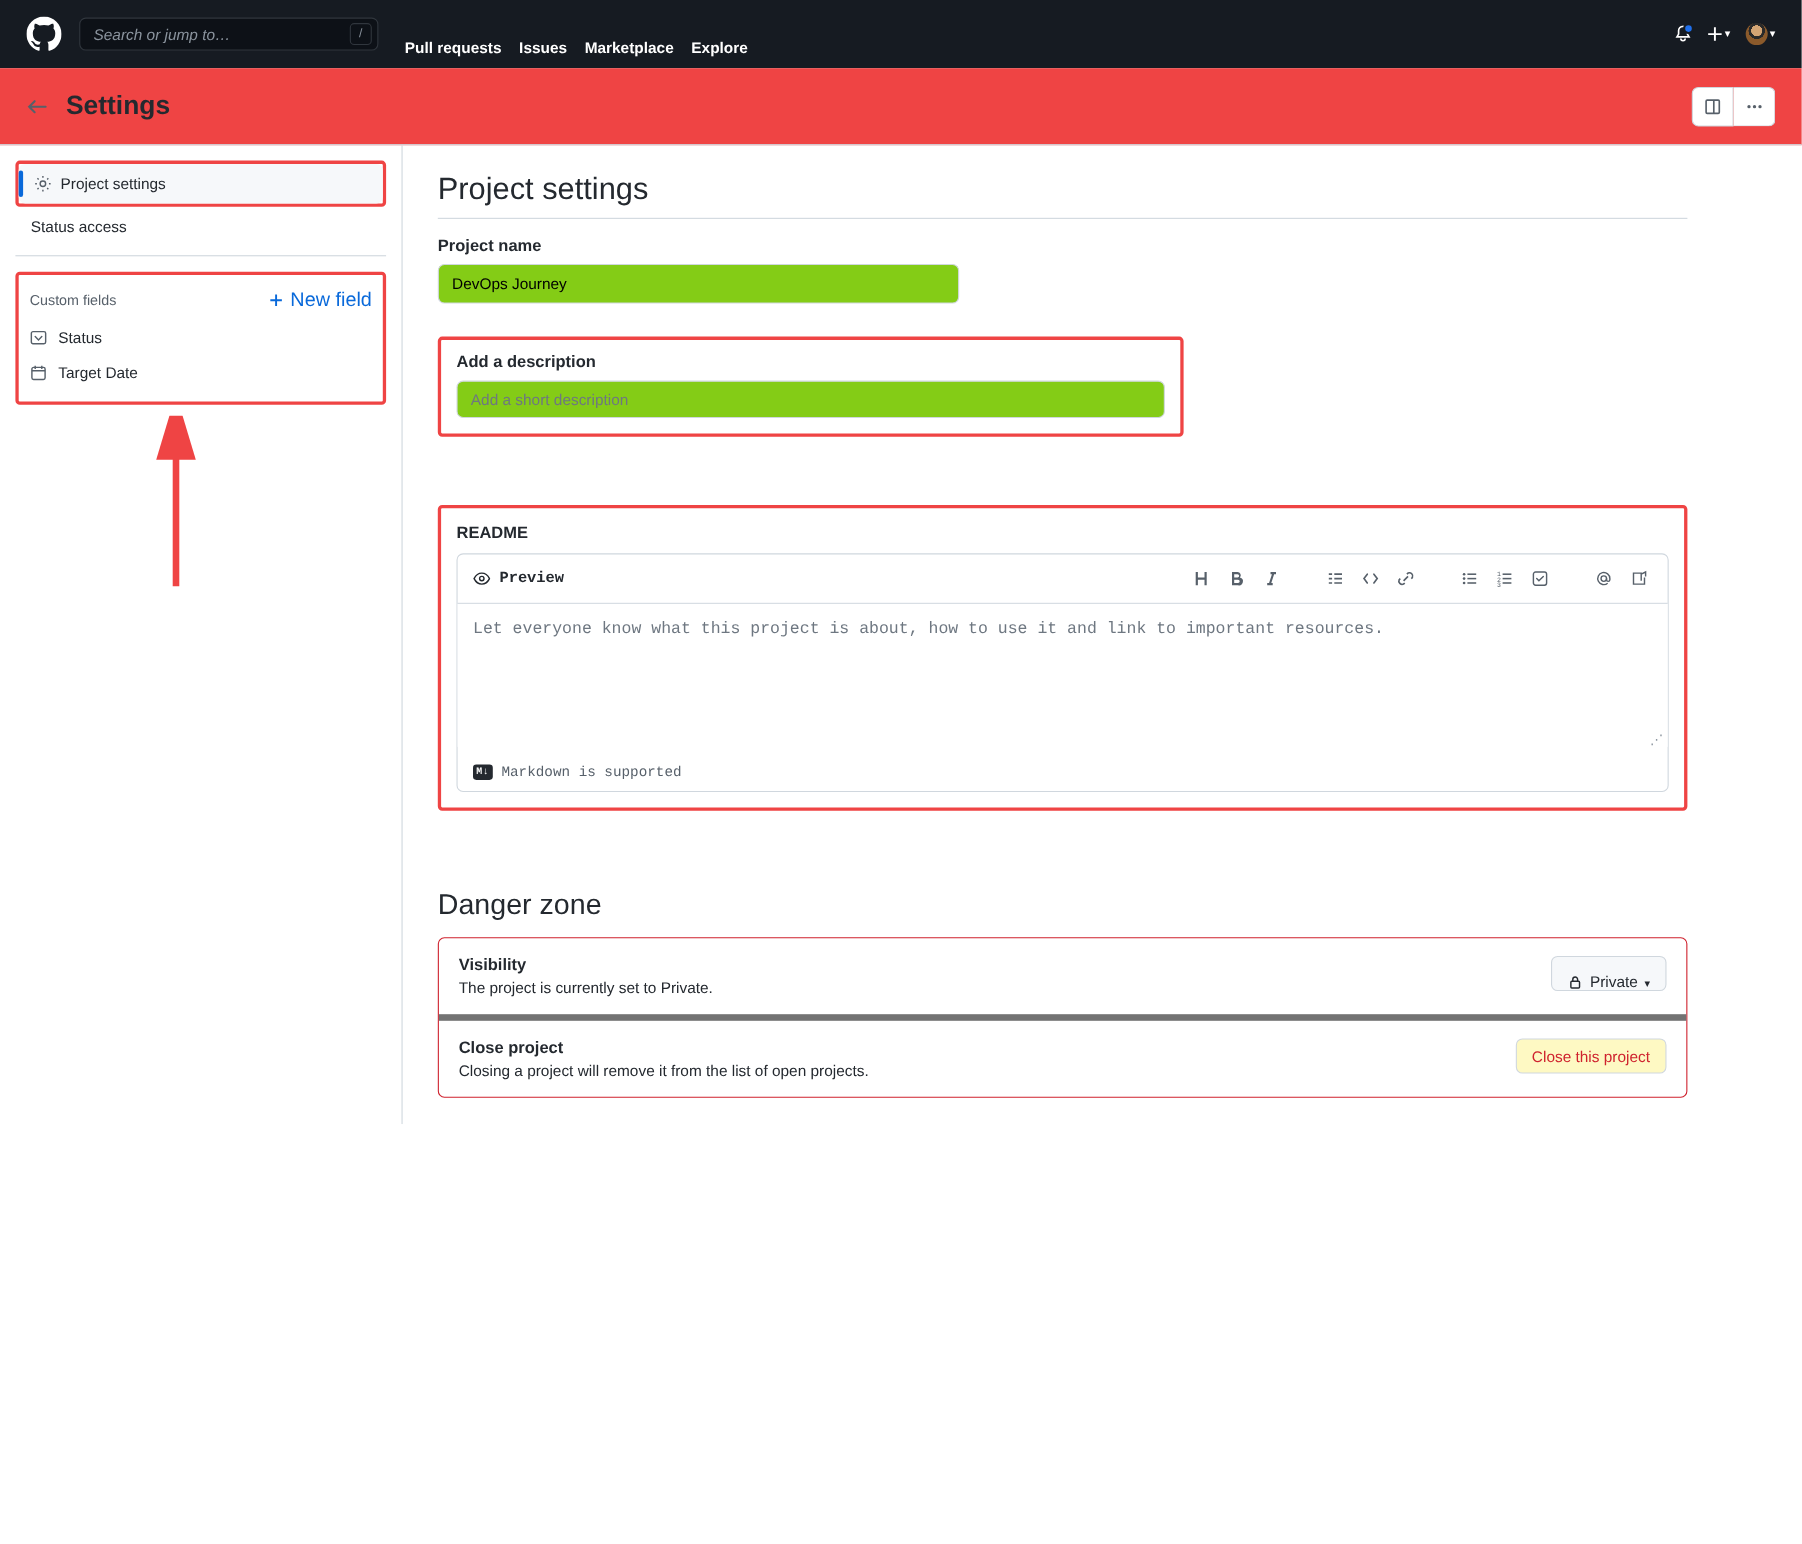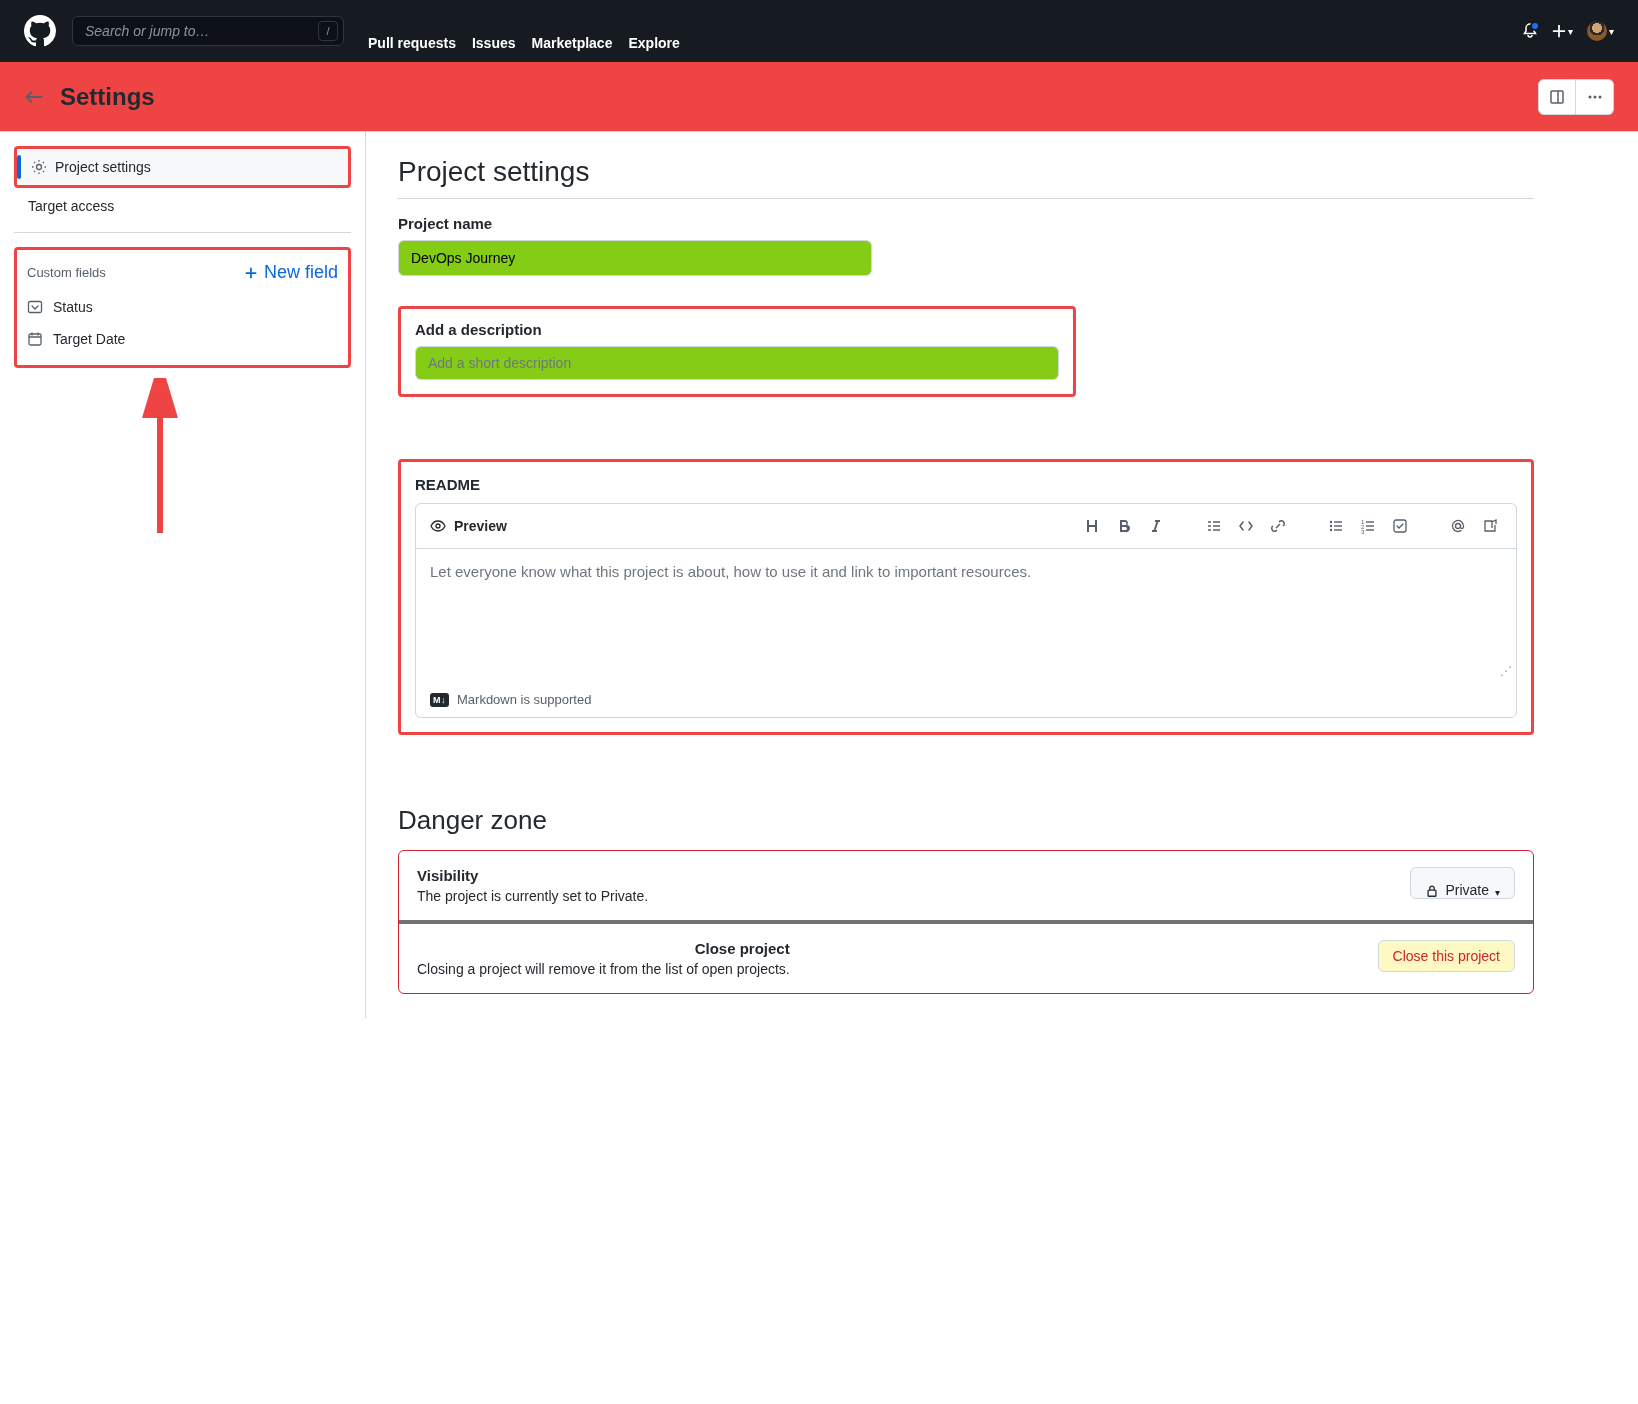--- a/index.html
+++ b/index.html
@@ -58,38 +58,38 @@
 .main h2 { font-size: 28px; font-weight: 400; margin-bottom: 10px; }
 .main .hr { border-bottom: 1px solid #d0d7de; margin-bottom: 16px; }
 .form-label { font-weight: 600; font-size: 15px; margin-bottom: 8px; display: block; }
 .text-input { width: 474px; height: 36px; border: 1px solid #d0d7de; border-radius: 6px; padding: 0 12px; font-size: 14px; background: #84cc16; }
 .text-input::placeholder { color: #6e7781; }
 
 .desc-red { border: 3px solid #ef4444; border-radius: 4px; padding: 12px 14px 14px 14px; width: 678px; margin-top: 30px; }
 .desc-red .text-input { width: 100%; height: 34px; }
 
 .readme-red { border: 3px solid #ef4444; border-radius: 4px; padding: 14px; margin-top: 62px; }
-.readme-box { border: 1px solid #d0d7de; border-radius: 6px; margin-top: 10px; }
+.readme-box { border: 1px solid #d0d7de; border-radius: 6px; margin-top: 10px; font-family: Liberation Mono, monospace; }
 .readme-toolbar { display: flex; align-items: center; padding: 10px 14px; border-bottom: 1px solid #d0d7de; gap: 8px; }
 .readme-toolbar .preview { display: flex; align-items: center; gap: 8px; font-weight: 600; cursor: pointer; }
 .readme-toolbar .tspacer { flex: 1; }
 .toolbar-btn { width: 24px; height: 24px; display: flex; align-items: center; justify-content: center; cursor: pointer; color: #57606a; }
 .toolbar-gap { width: 18px; }
 .readme-body { position: relative; }
 .readme-textarea { width: 100%; min-height: 130px; border: none; padding: 14px; font-size: 15px; resize: none; font-family: inherit; outline: none; }
 .readme-textarea::placeholder { color: #6e7781; }
 .resize-corner { position: absolute; bottom: 4px; right: 4px; color: #8b949e; font-size: 12px; }
 .readme-footer { padding: 10px 14px; display: flex; align-items: center; gap: 8px; color: #57606a; font-size: 13px; }
 .md-badge { background: #24292f; color: #fff; font-size: 9px; font-weight: 700; padding: 2px 3px; border-radius: 3px; letter-spacing: 0.5px;}
 
 
 .danger h2 { font-size: 26px; font-weight: 400; margin: 70px 0 14px 0;}
 .danger-box { border: 1px solid #cf222e; border-radius: 6px; }
 .danger-row { padding: 16px 18px; display: flex; align-items: flex-start; justify-content: space-between; }
-.danger-row + .danger-row { border-top: 4px solid #737373; text-align: right; }
+.danger-row + .danger-row { border-top: 6px solid #737373; }
 .danger-row .title { font-weight: 600; font-size: 15px; margin-bottom: 4px; }
 .danger-row .desc { color: #24292f; font-size: 14px; }
 .btn { height: 32px; padding: 0 14px; border-radius: 6px; display: inline-flex; align-items: center; gap: 6px; cursor: pointer; font-size: 14px; font-weight: 500;}
 .btn-gray { background: #f6f8fa; border: 1px solid #d0d7de; align-items: flex-end; }
 .btn-danger-outline { background: #fef9c3; border: 1px solid #d0d7de; color: #cf222e; }
 .btn .caret2 { font-size: 10px; }
 
 svg { display: block; }
 </style>
 </head>
@@ -163,21 +163,21 @@
       <div class="nav-item active">
         <span>
           <svg width="16" height="16" viewBox="0 0 16 16" fill="none" stroke="#57606a" stroke-width="1.3">
               <circle cx="8" cy="8" r="2.5"></circle>
               <path d="M8 1v1.5M8 13.5V15M15 8h-1.5M2.5 8H1M12.95 3.05l-1.06 1.06M4.11 11.89l-1.06 1.06M12.95 12.95l-1.06-1.06M4.11 4.11L3.05 3.05"></path>
             </svg>
         </span>
         <span>Project settings</span>
       </div>
     </div>
-    <div class="nav-plain">Target access</div>
+    <div class="nav-plain">Status access</div>
     <div class="divider"></div>
     <div class="custom-fields">
       <div class="cf-header">
         <span class="cf-title">Custom fields</span>
         <div class="cf-new">
           <svg width="14" height="14" viewBox="0 0 16 16" fill="#0969da">
               <path d="M7 2h2v5h5v2H9v5H7V9H2V7h5z"></path>
             </svg>
           <span>New field</span>
         </div>

